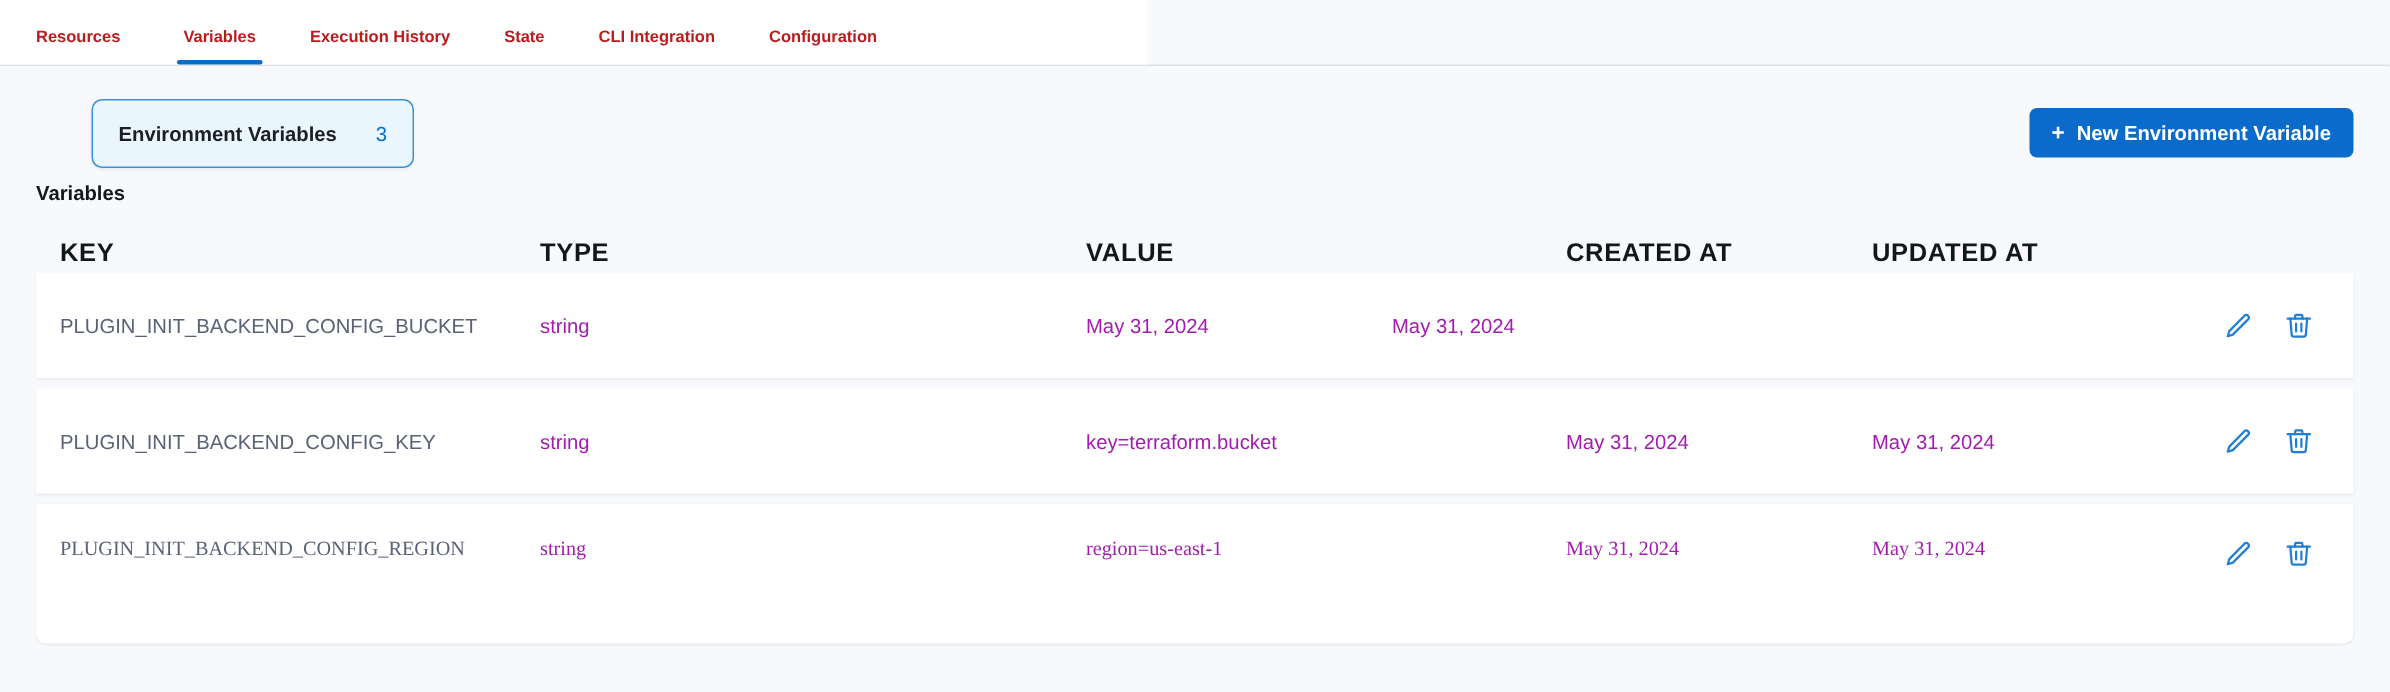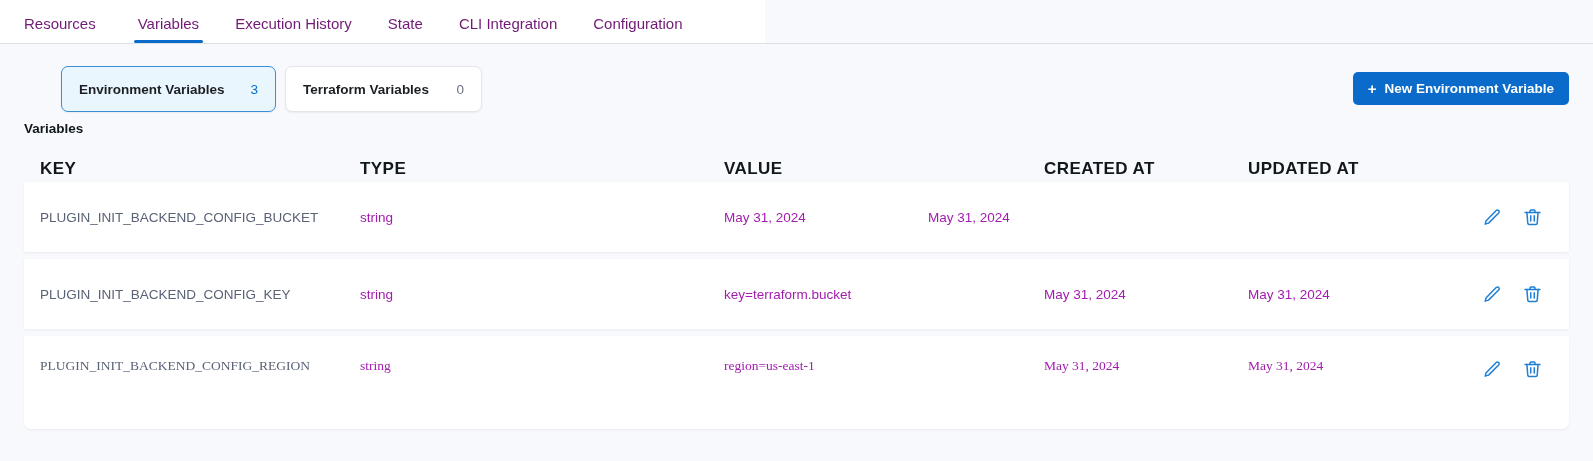--- a/index.html
+++ b/index.html
@@ -31,26 +31,27 @@
   .nav {
     position: relative;
     display: flex;
     align-items: flex-end;
     height: 43px;
     padding-left: 24px;
     gap: 0;
   }
   .nav-tab {
     position: relative;
-    font-size: 15px;
-    color: #701a75;
+    font-size: 11px;
+    color: #b91c1c;
     padding: 0 18px 12px 18px;
     cursor: pointer;
     white-space: nowrap;
     line-height: 1;
+    font-weight: bold;
   }
   .nav-tab:first-child { padding-left: 0; margin-right: 6px;}
   .nav-tab.active::after {
     content: "";
     position: absolute;
     left: 14px; right: 14px; bottom: 0;
     height: 3px;
     background: #0b6bcb;
     border-radius: 2px;
   }
@@ -194,24 +195,20 @@
 </div>
 
 <div class="page">
 
   <div class="toolbar">
     <div class="chip-row">
       <div class="chip c-env selected">
         <span class="chip-label">Environment Variables</span>
         <span class="chip-count">3</span>
       </div>
-      <div class="chip c-tf">
-        <span class="chip-label">Terraform Variables</span>
-        <span class="chip-count">0</span>
-      </div>
     </div>
 
     <button class="new-btn">
       <span class="plus">+</span>
       <span>New Environment Variable</span>
     </button>
   </div>
 
   <div class="section-title">Variables</div>
 

